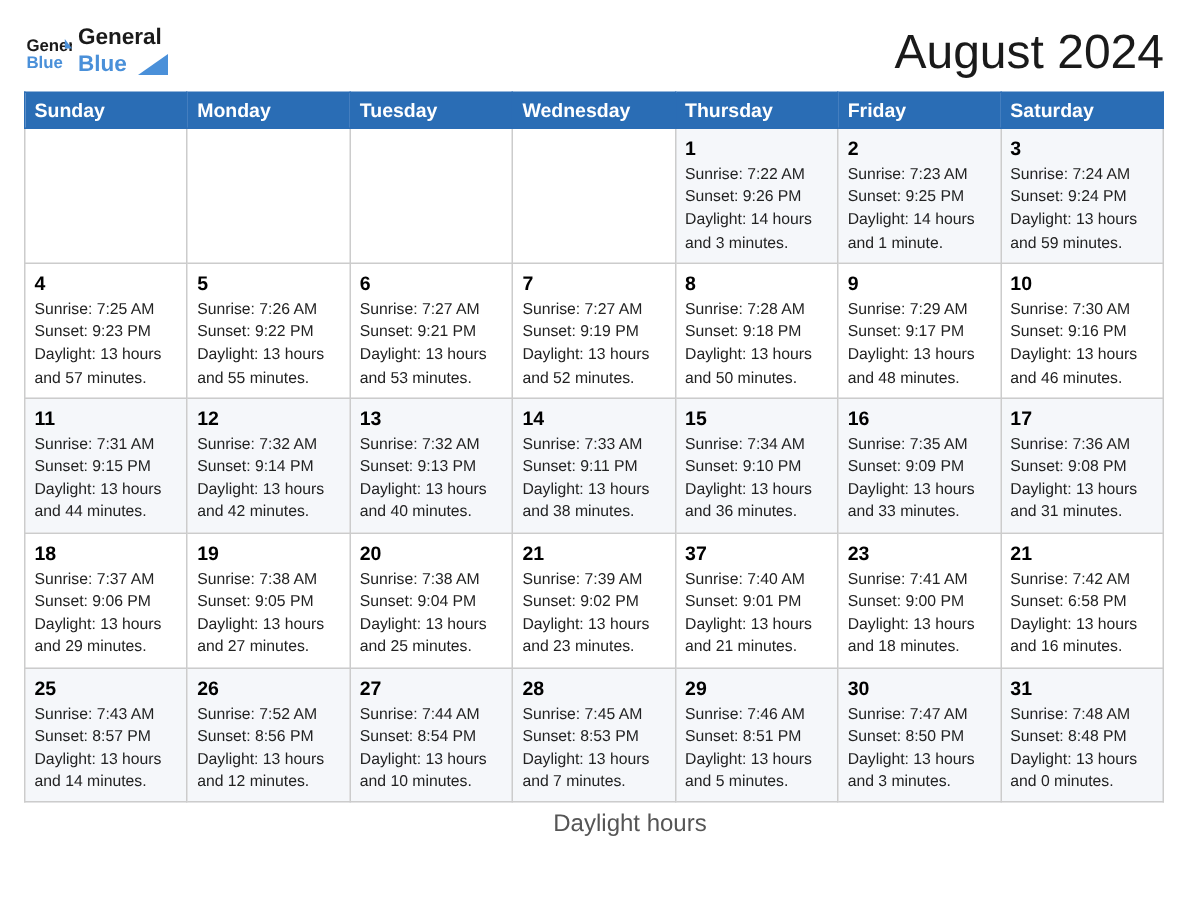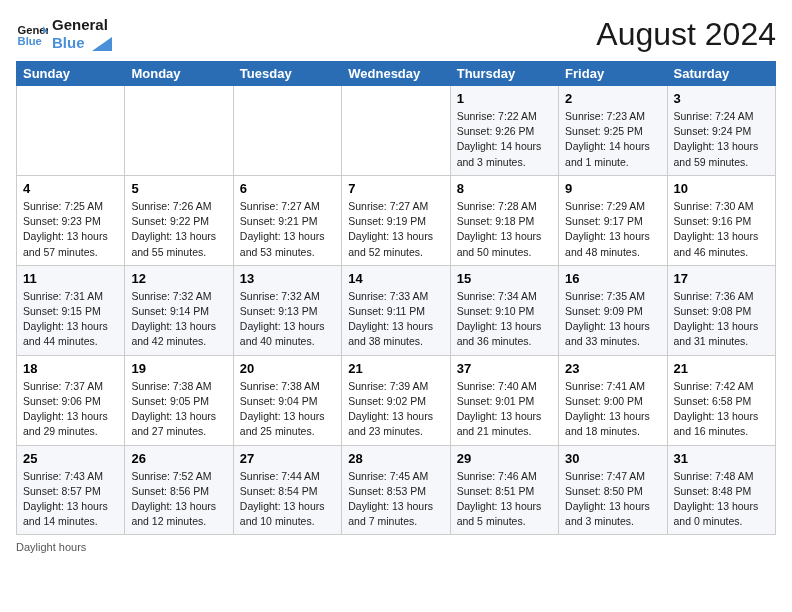--- a/index.html
+++ b/index.html
@@ -73,23 +73,24 @@
     .day-info {
       font-size: 10.5px;
       color: #222;
       line-height: 1.45;
     }
     .empty-cell {
       background: #fff !important;
     }
     .footer-note {
       margin-top: 6px;
-      font-size: 11px;
+      font-size: 16px;
       color: #555;
-      text-align: left;
+      text-align: center;
+      margin-left: 48px;
     }
   </style>
 </head>
 <body>
 
 <div class="header-area">
   <div class="logo">
     <svg class="logo-icon" viewBox="0 0 40 40" xmlns="http://www.w3.org/2000/svg">
       <text x="2" y="20" font-size="14" font-weight="bold" fill="#1a1a1a">General</text>
       <text x="2" y="34" font-size="14" font-weight="bold" fill="#4a90d9">Blue</text>

